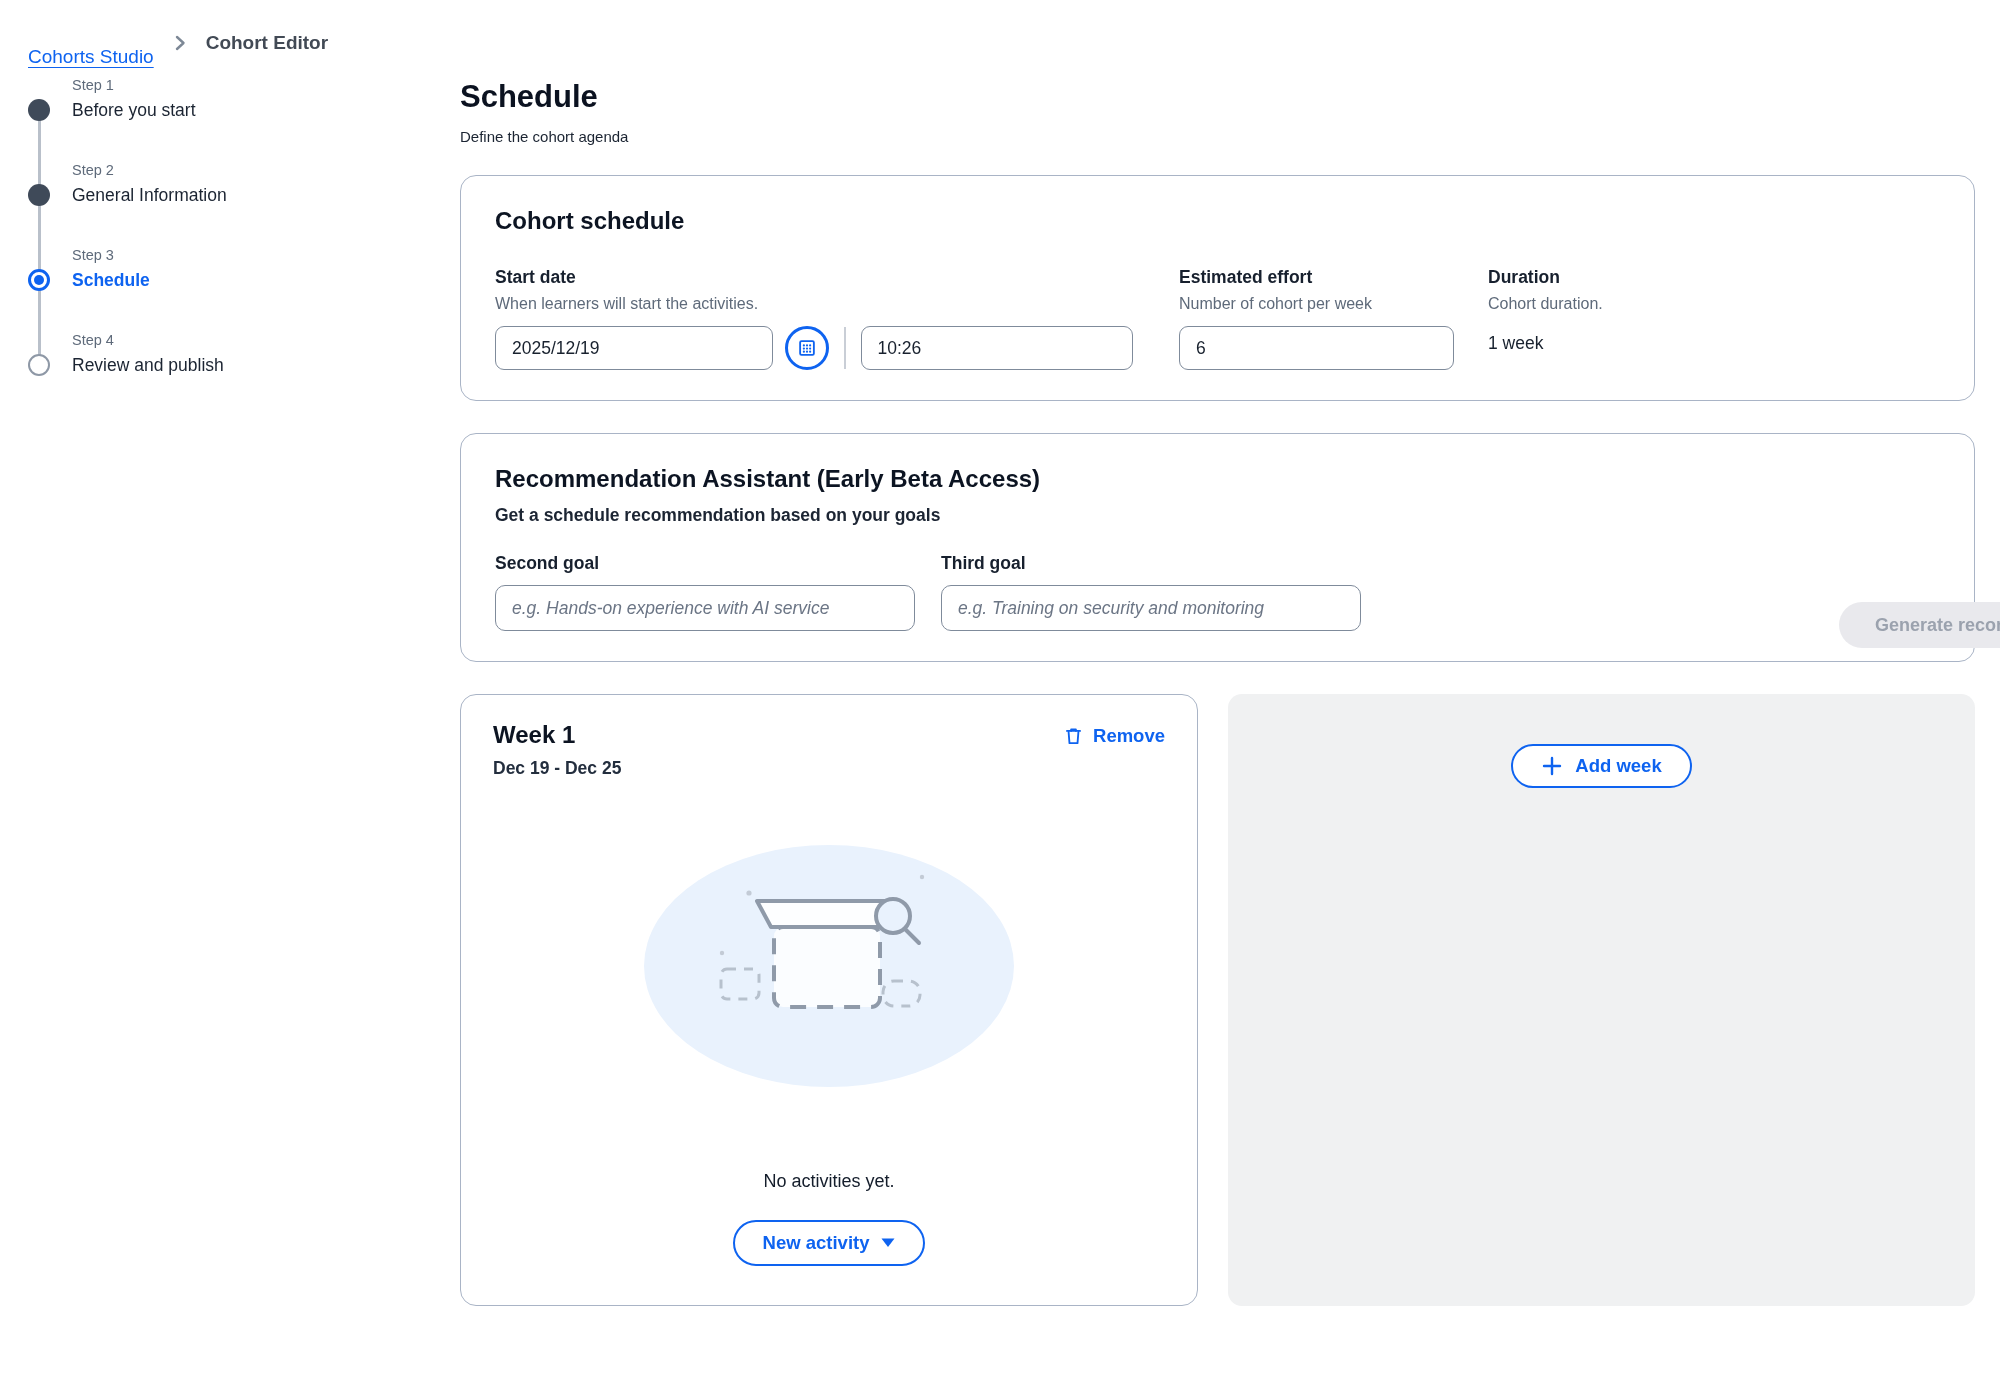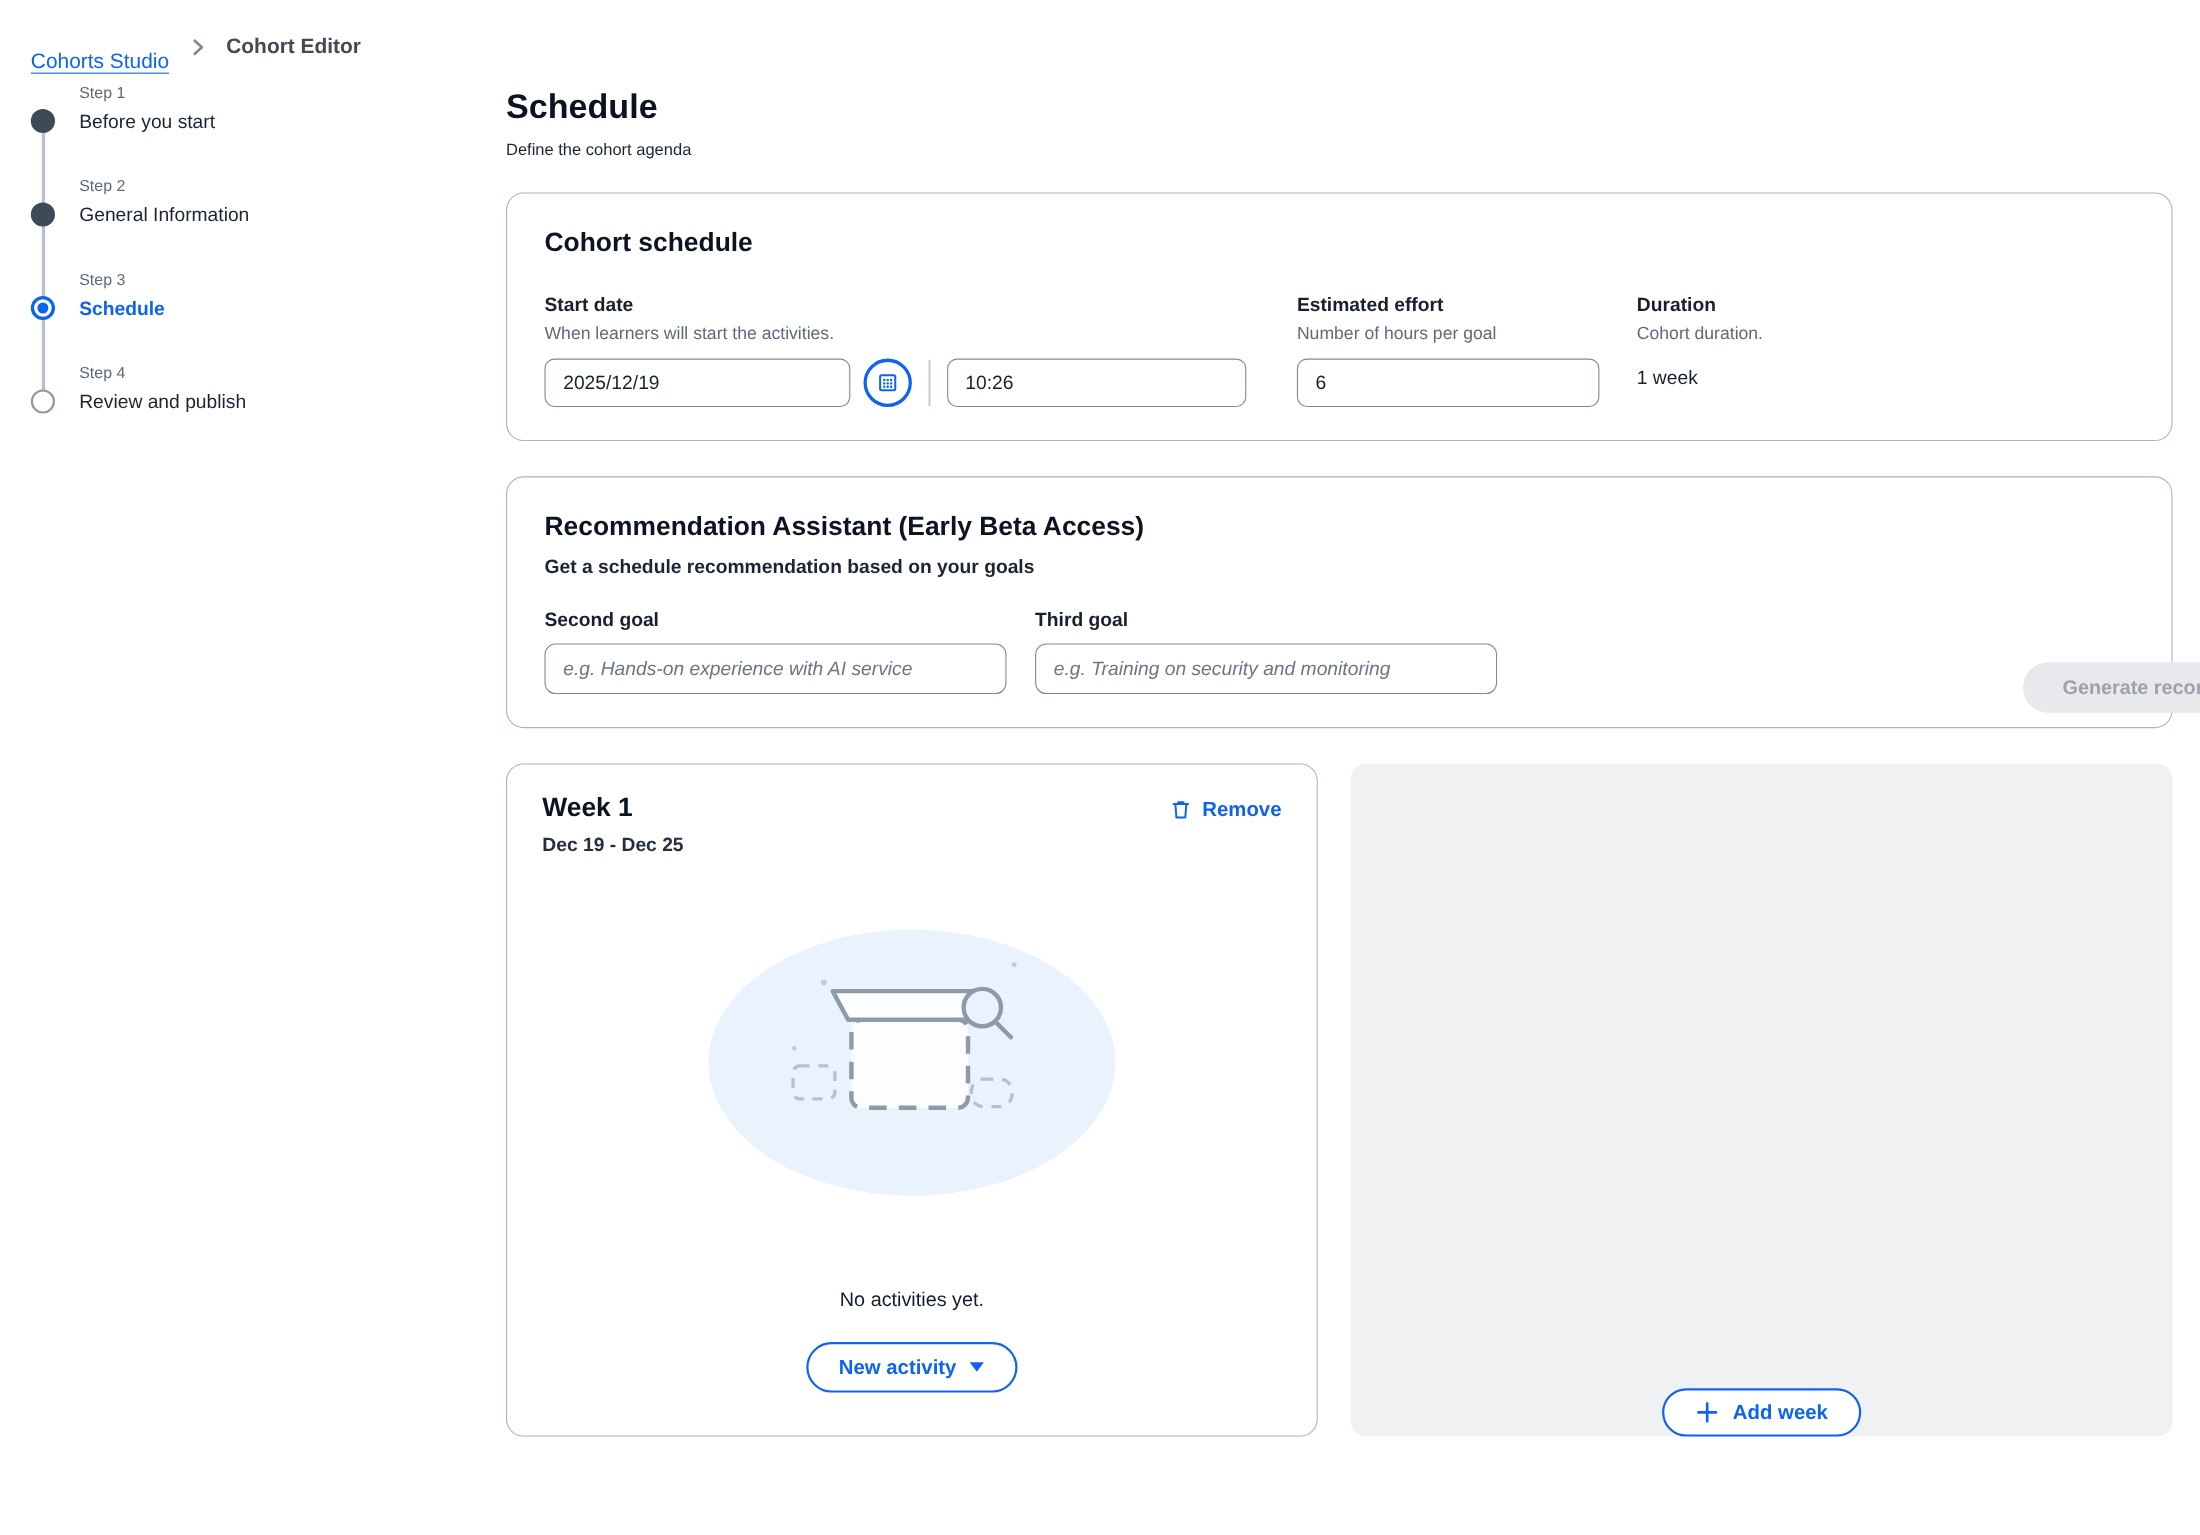--- a/index.html
+++ b/index.html
@@ -114,21 +114,21 @@
   .new-activity-wrap { display: flex; justify-content: center; margin-top: 28px; }
   .pill-btn {
     display: inline-flex; align-items: center; gap: 12px; height: 46px;
     border: 2.5px solid #0e63f0; border-radius: 24px; background: #fff;
     color: #0e63f0; font-size: 18.5px; font-weight: 700; padding: 0 28px;
     font-family: "Liberation Sans", sans-serif; cursor: pointer;
   }
 
   .weeks-panel {
     flex: 1; min-height: 612px; background: #f0f1f2; border-radius: 14px;
-    display: flex; flex-direction: column; align-items: center; justify-content: flex-end;
+    display: flex; flex-direction: column; align-items: center;
   }
   .add-week-btn { margin-top: 50px; height: 44px; }
 
   svg { display: block; }
 </style>
 </head>
 <body>
 
 <nav class="breadcrumb">
   <a>Cohorts Studio</a>
@@ -190,21 +190,21 @@
                   <circle cx="15.4" cy="16" r="1.2" fill="#0e63f0"></circle>
               </svg>
             </span>
           </button>
           <span class="vdivider"></span>
           <input class="tb tb-time" type="text" value="10:26" style="">
         </div>
       </div>
       <div class="col-effort">
         <div class="field-label">Estimated effort</div>
-        <div class="field-help">Number of hours per goal</div>
+        <div class="field-help">Number of cohort per week</div>
         <div class="field-controls">
           <input class="tb tb-effort" type="text" value="6" style="">
         </div>
       </div>
       <div class="col-duration">
         <div class="field-label">Duration</div>
         <div class="field-help">Cohort duration.</div>
         <div class="duration-value">1 week</div>
       </div>
     </div>

